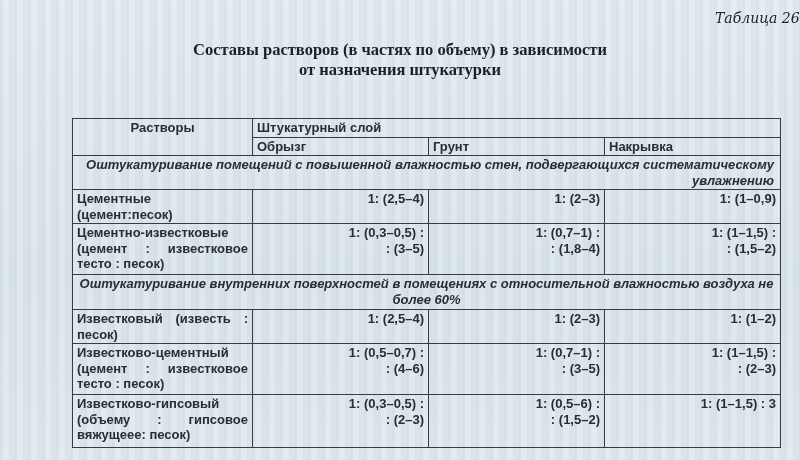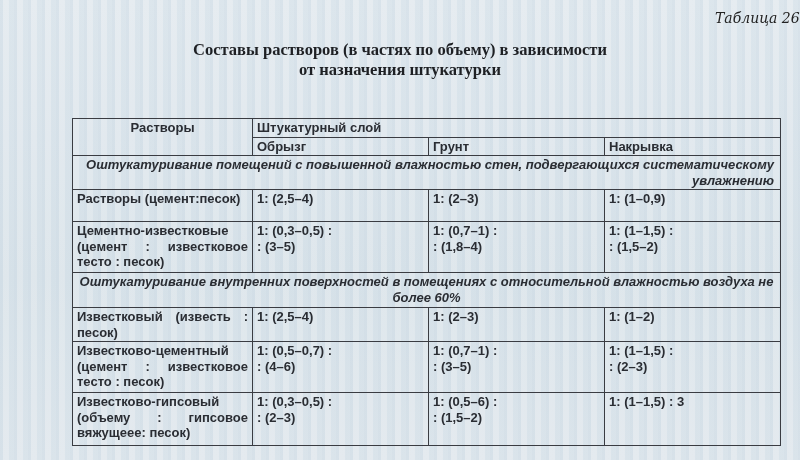--- a/index.html
+++ b/index.html
@@ -27,21 +27,21 @@
     table {
       position: absolute; left: 72px; top: 118px;
       width: 708px; border-collapse: collapse;
       font-family: "Liberation Sans", "DejaVu Sans", sans-serif;
       font-size: 13px; line-height: 15.5px; color: #2a2d33;
       table-layout: fixed;
     }
     td, th { border: 1.3px solid #3a3c42; padding: 1px 4px; vertical-align: top; font-weight: bold; }
     th { text-align: left; }
     .c-name { width: 172px; text-align: left; }
-    .c-val { text-align: left; }
+    .c-val { text-align: right; }
     .section td { font-style: italic; text-align: center; padding: 1px 6px; }
     .name-text { text-align: justify; text-align-last: left; }
     .h1 { height: 17px; }
     .h2 { height: 15px; }
     .r-sec1 td { height: 30px; text-align: right; }
     .r1 td { height: 29px; }
     .r2 td { height: 48px; }
     .r-sec2 td { height: 32px; }
     .r3 td { height: 30px; }
     .r4 td { height: 48px; }
@@ -73,21 +73,21 @@
   <tr class="h2">
     <th>Обрызг</th>
     <th>Грунт</th>
     <th>Накрывка</th>
   </tr>
 
   <tr class="section r-sec1">
     <td colspan="4">Оштукатуривание помещений с повышенной влажностью стен, подвергающихся систематическому увлажнению</td>
   </tr>
   <tr class="r1">
-    <td class="c-name name-text">Растворы (цемент:песок)</td>
+    <td class="c-name name-text">Цементные (цемент:песок)</td>
     <td class="c-val">
           <span class="line">1: (2,5–4)</span>
         </td>
     <td class="c-val">
           <span class="line">1: (2–3)</span>
         </td>
     <td class="c-val">
           <span class="line">1: (1–0,9)</span>
         </td>
   </tr>

